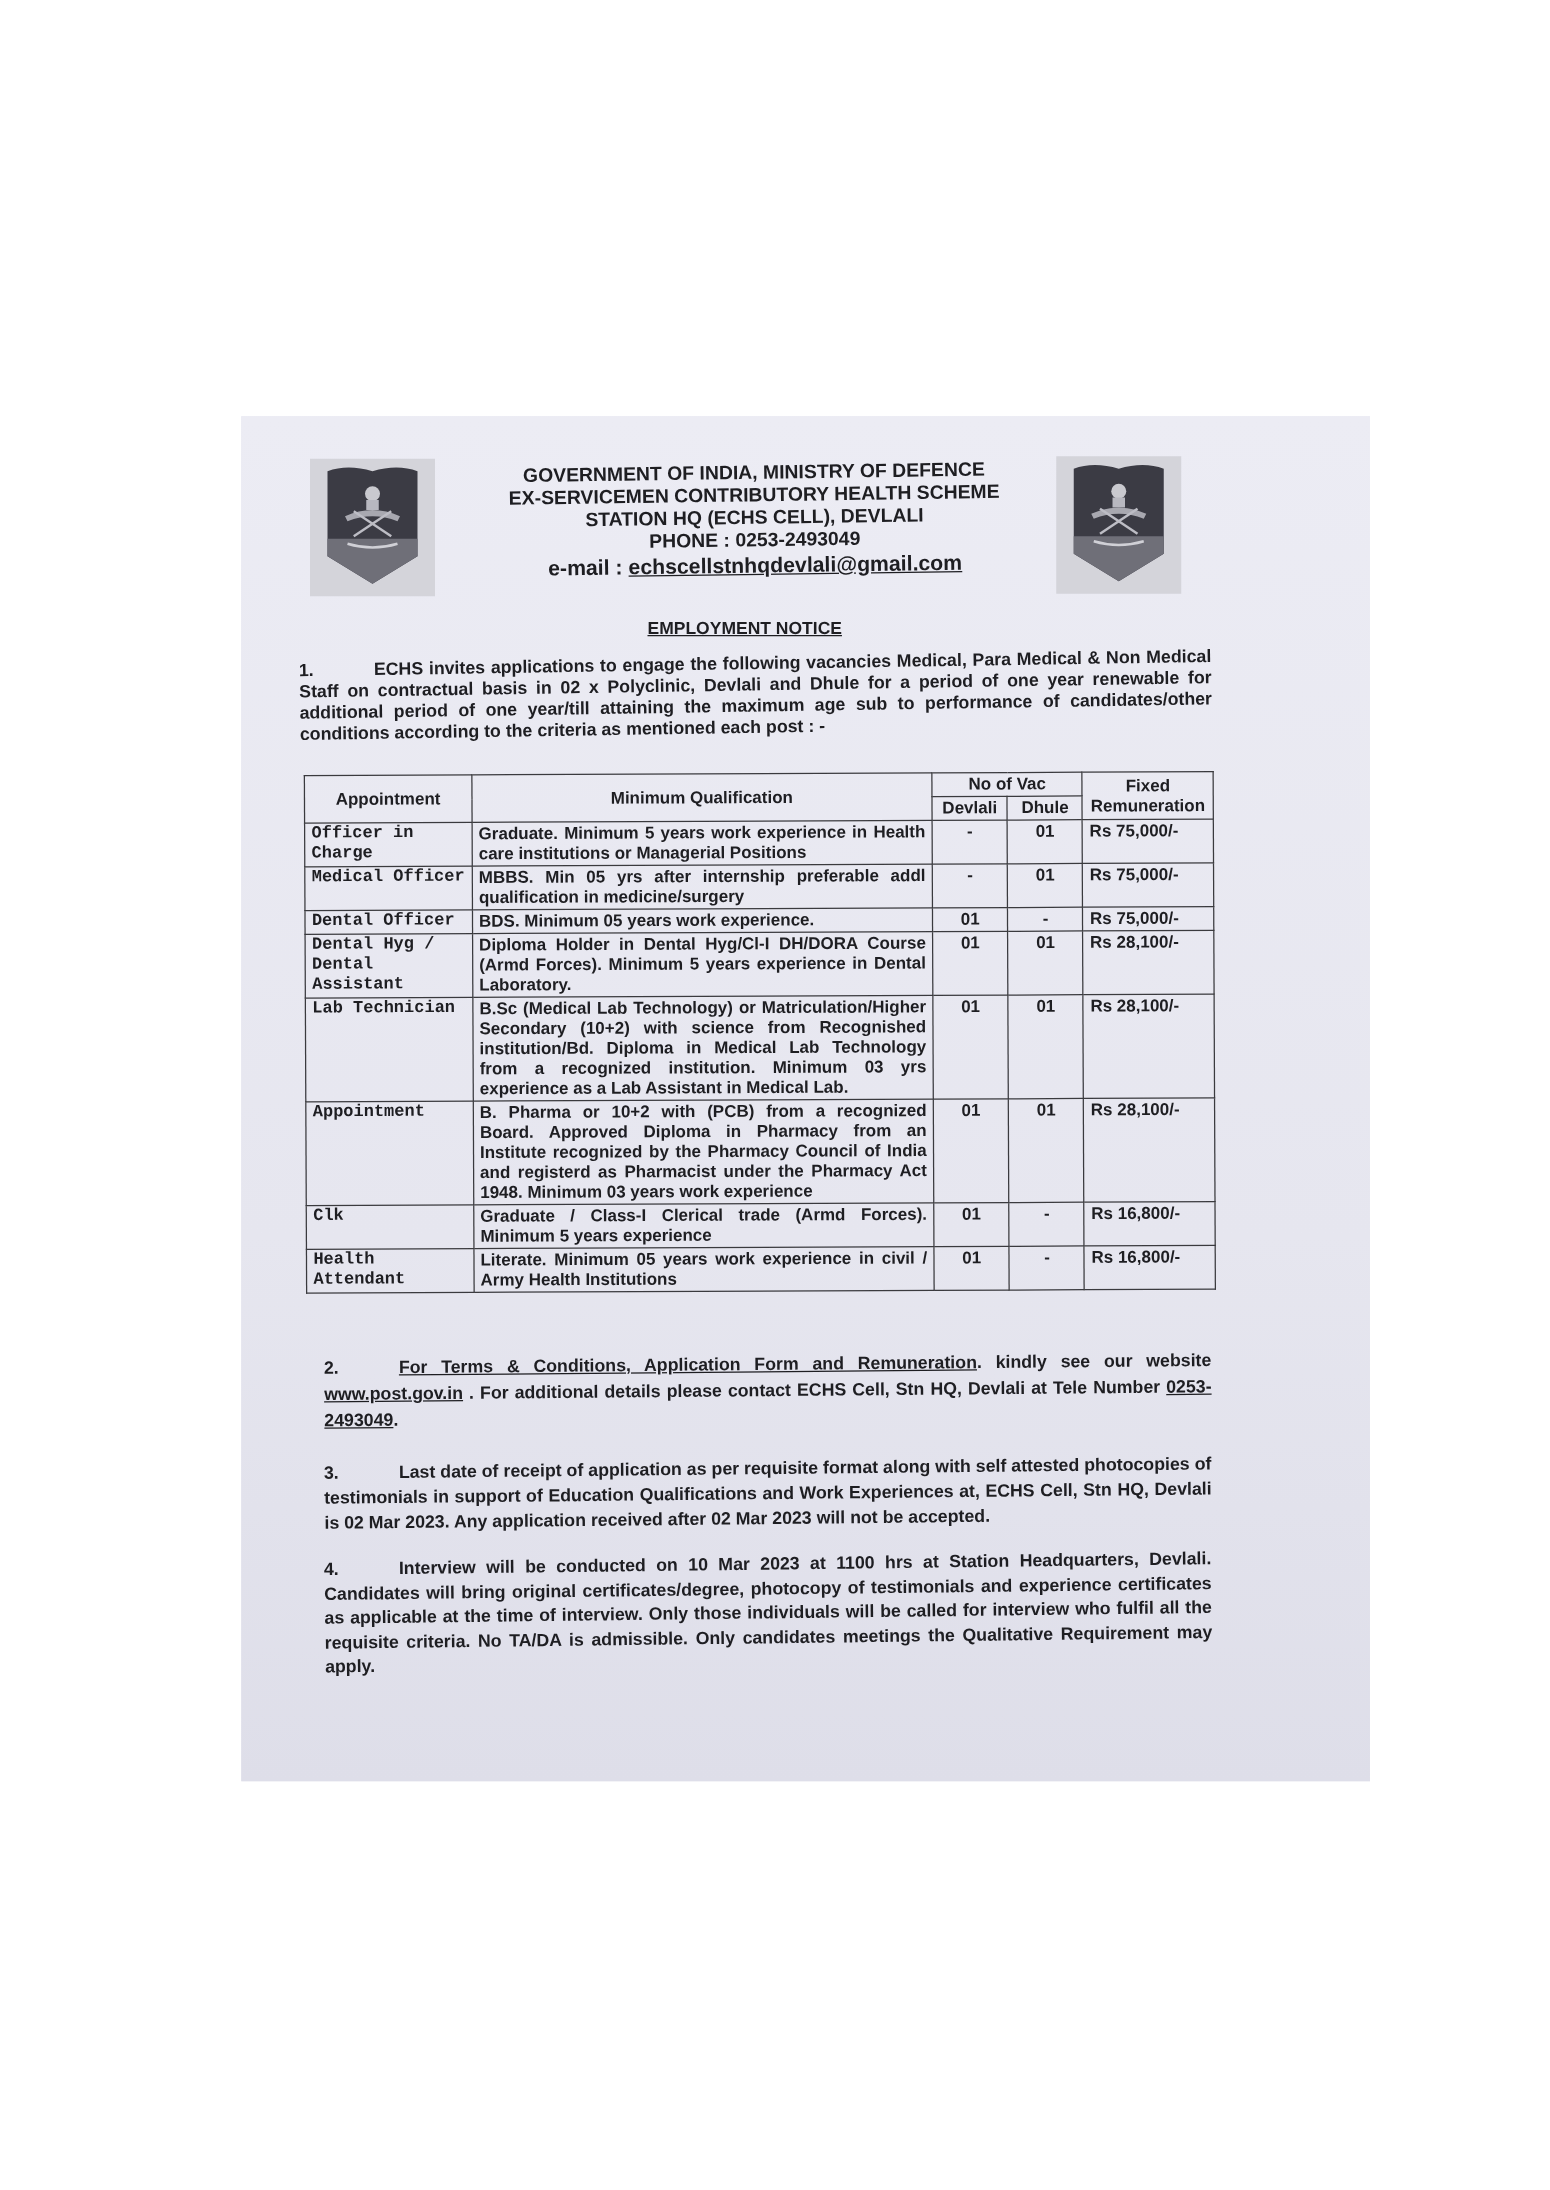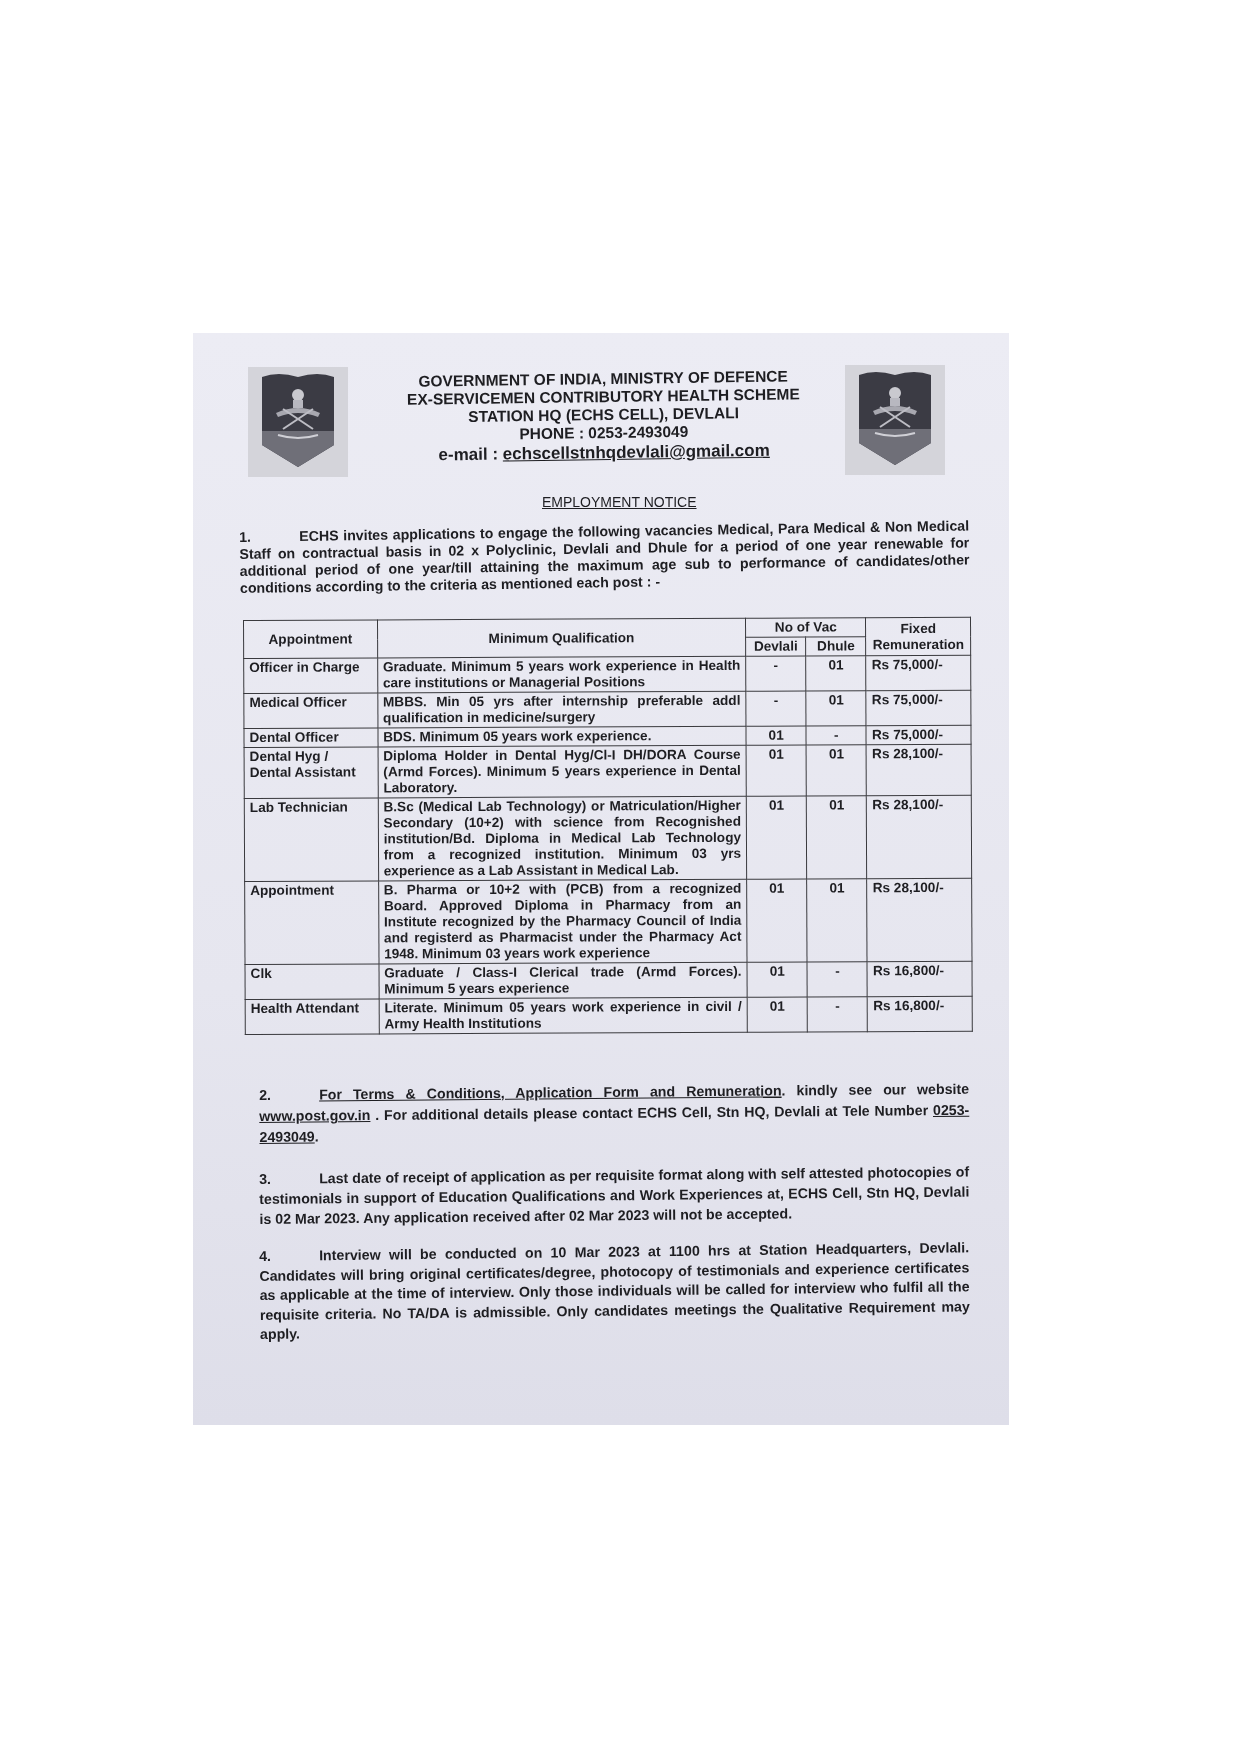--- a/index.html
+++ b/index.html
@@ -1,41 +1,41 @@
 <!DOCTYPE html>
 <html><head>
 <meta charset="utf-8">
 <style>
   html, body { margin:0; padding:0; }
   body {
     width:1240px; height:1752px; background:#ffffff; position:relative; overflow:hidden;
     font-family:"Liberation Sans", sans-serif;
   }
   .sheet {
-    position:absolute; left:193px; top:333px; width:816px; height:1092px;
+    position:absolute; left:193px; top:333px; width:903px; height:1092px;
     background:#e9e9f2;
     background-image: linear-gradient(180deg, #ececf4 0%, #e6e6ef 60%, #dedee9 100%);
   }
   .emblem {
     position:absolute; width:100px; height:110px;
     background:#d4d4da;
   }
   .emblem.left { left:55px; top:34px; }
   .emblem.right { left:652px; top:32px; }
   .emblem svg { width:100%; height:100%; display:block; }
 
   .header {
     position:absolute; left:200px; top:40px; width:420px; text-align:center;
     color:#1e1e22; font-weight:bold; font-size:15.5px; line-height:18px;
     transform: rotate(-0.8deg); transform-origin:left top;
   }
   .header .email-line { font-size:17px; margin-top:2px; }
   .header .email { text-decoration:underline; }
   .title {
-    position:absolute; left:349px; top:161px; font-weight:normal; font-size:14px;
+    position:absolute; left:325px; top:161px; font-weight:bold; font-size:14px;
     text-decoration:underline; color:#1e1e22;
   }
   .para {
     position:absolute; color:#1e1e22; font-weight:bold; font-size:14.2px; line-height:17px;
     text-align:justify;
   }
   .para .num { display:inline-block; width:60px; }
   .p1 { left:46px; top:196px; width:730px; transform:rotate(-0.9deg); transform-origin:left top; }
   .p2 { left:66px; top:752px; width:710px; transform:rotate(-0.5deg); transform-origin:left top; line-height:21px;}
   .p3 { left:66px; top:836px; width:710px; transform:rotate(-0.6deg); transform-origin:left top; line-height:20px;}
@@ -43,21 +43,21 @@
   .u { text-decoration:underline; }
 
   table.vac {
     position:absolute; left:50px; top:287px; width:728px;
     border-collapse:collapse; color:#1e1e22; font-weight:bold; font-size:13.6px; line-height:16px;
     transform:rotate(-0.25deg); transform-origin:left top;
   }
   table.vac th, table.vac td { border:1.4px solid #3a3a3e; padding:1px 5px; vertical-align:top; }
   table.vac th { font-weight:bold; text-align:center; vertical-align:middle; }
   td.qual { text-align:justify; width:350px; padding-left:8px; padding-right:8px; }
-  td.appt { width:120px; }
+  td.appt { width:120px;font-family:Liberation Mono, monospace; }
   td.cnt { text-align:center; width:48px; }
   td.rem { text-align:left; width:90px; }
 </style>
 </head>
 <body>
 
 <div class="sheet">
 
   <div class="emblem left">
     <svg viewBox="0 0 100 110">

